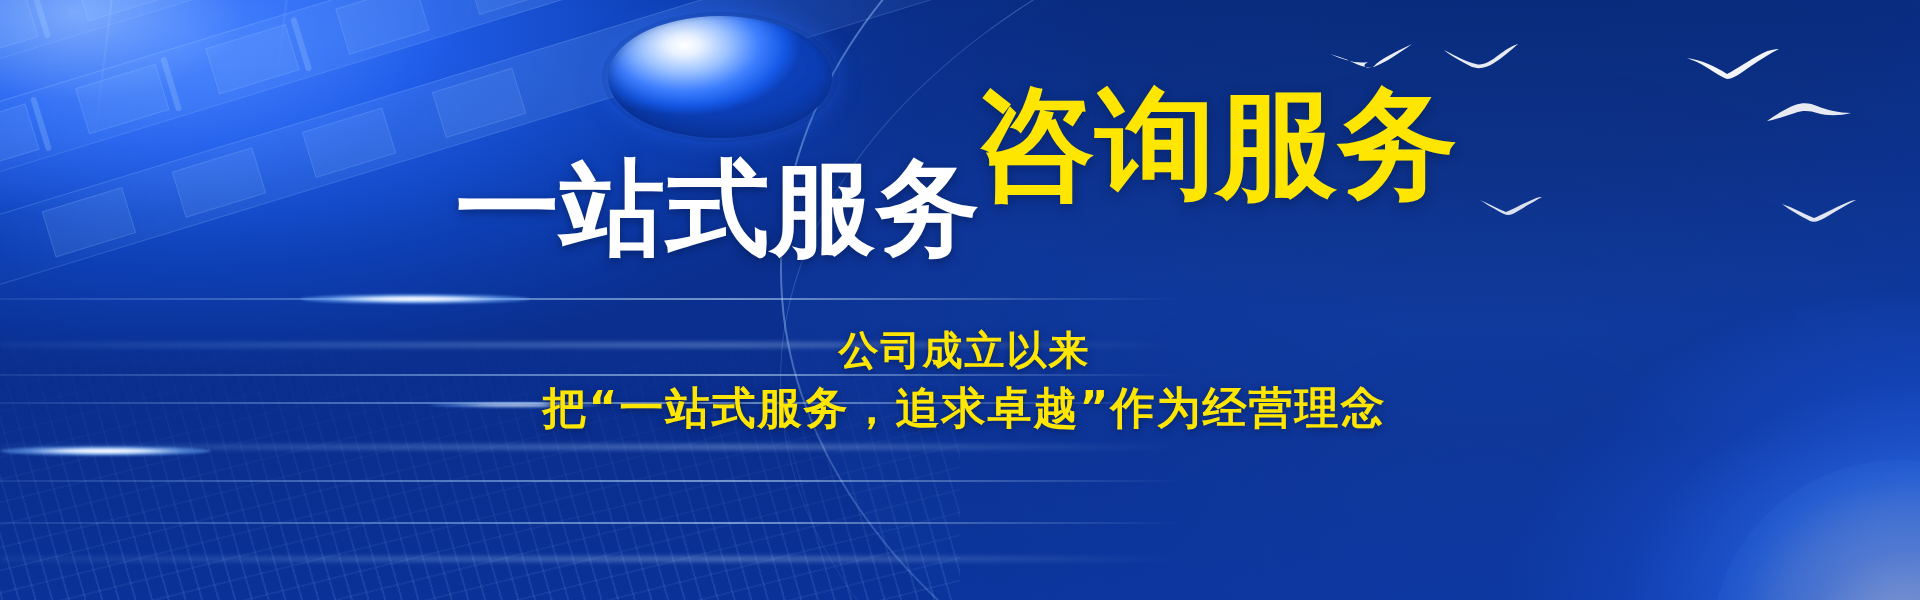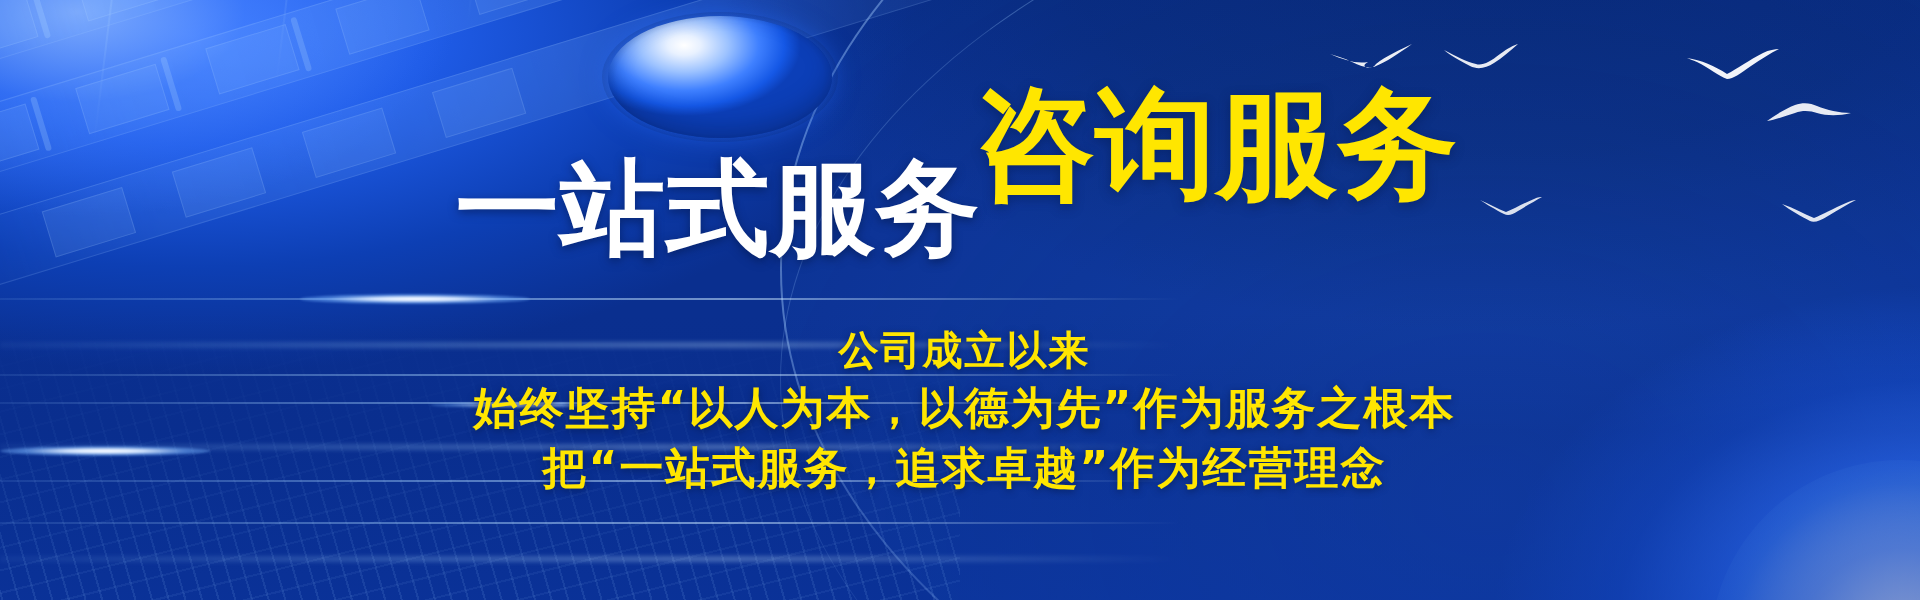--- a/index.html
+++ b/index.html
@@ -299,17 +299,16 @@
     </svg>
   </div>
 
   <div class="headline">
     <span class="hl-white">一站式服务</span>
     <span class="hl-yellow">咨询服务</span>
   </div>
 
   <div class="body-copy">
     <div class="ln1">公司成立以来</div>
-    <div class="ln2">始终坚持“以人为本，以德为先”作为服务之根本</div>
     <div class="ln3">把“一站式服务，追求卓越”作为经营理念</div>
   </div>
 
 </div>
 
 </body></html>

